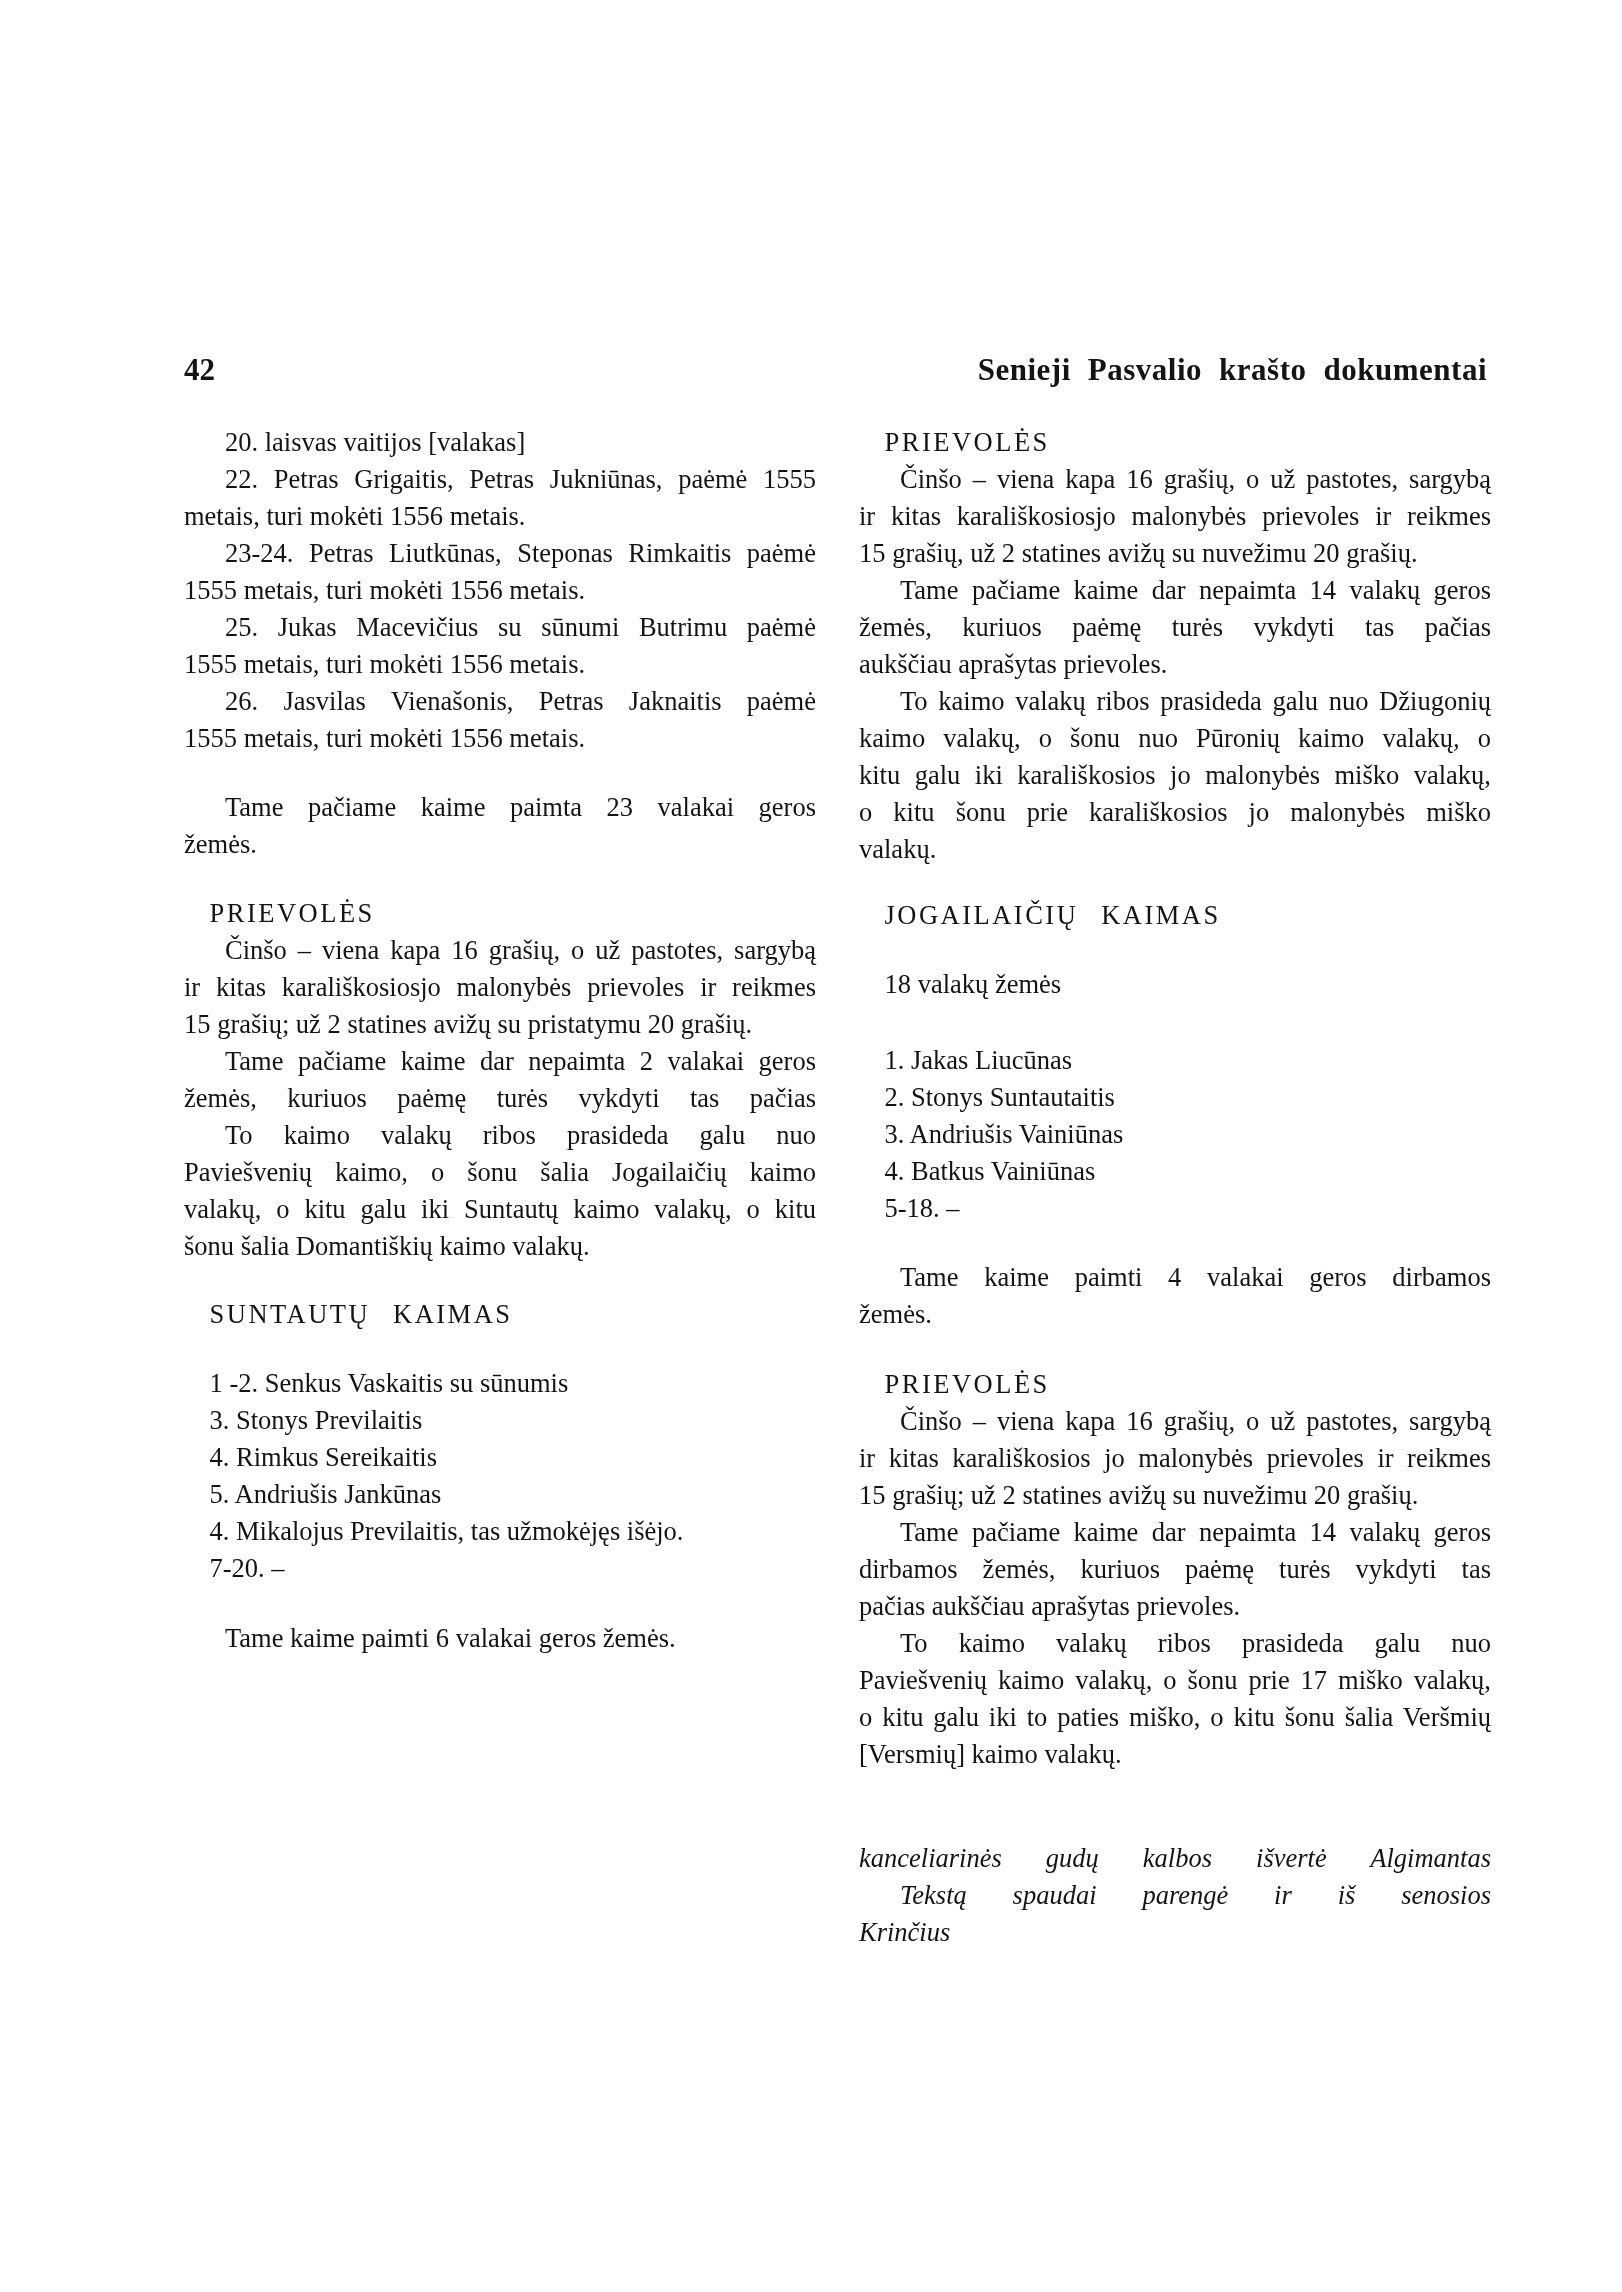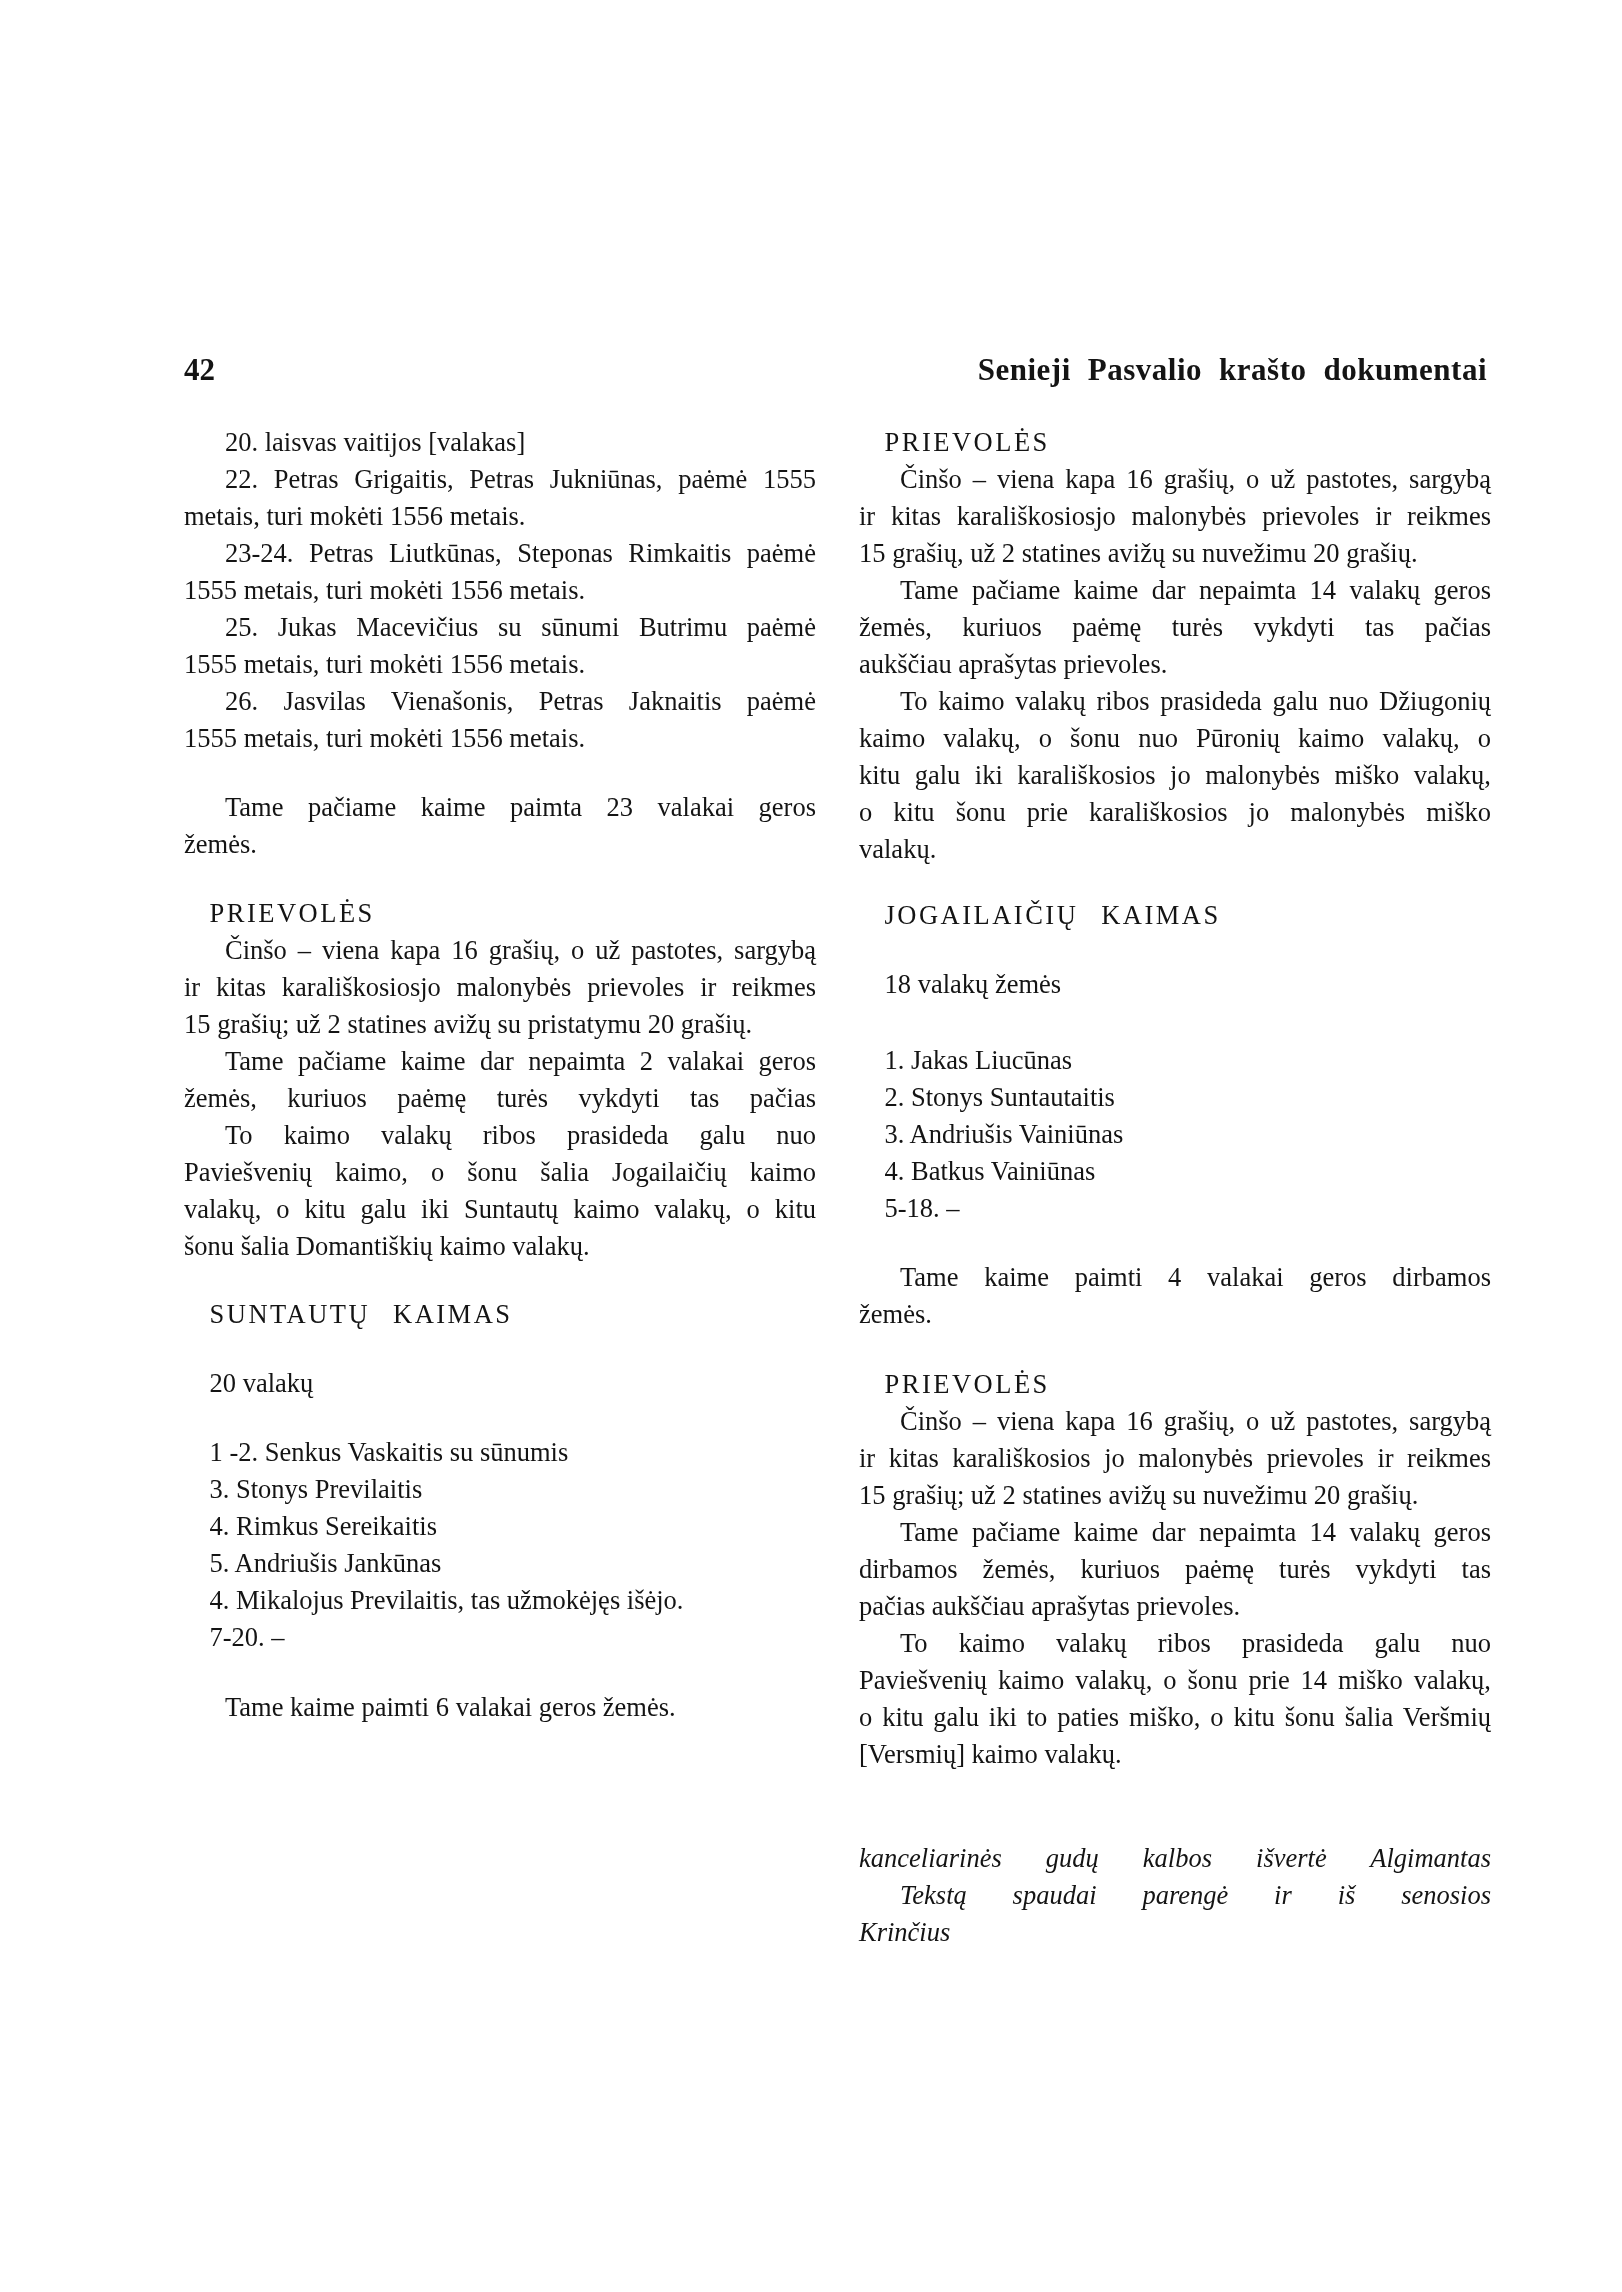--- a/index.html
+++ b/index.html
@@ -114,23 +114,20 @@
         </div>
         <div class="block paragraph">
           <div class="line j ind">To kaimo valakų ribos prasideda galu nuo</div>
           <div class="line j">Paviešvenių kaimo, o šonu šalia Jogailaičių kaimo</div>
           <div class="line j">valakų, o kitu galu iki Suntautų kaimo valakų, o kitu</div>
           <div class="line">šonu šalia Domantiškių kaimo valakų.</div>
         </div>
         <div class="block heading" style="margin-top: 31px;">
           <div class="line ind2">SUNTAUTŲ KAIMAS</div>
         </div>
-        <div class="block count" style="margin-top: 32px;">
-          <div class="line ind2">20 valakų</div>
-        </div>
         <div class="block list" style="margin-top: 32px;">
           <div class="line ind2">1 -2. Senkus Vaskaitis su sūnumis</div>
           <div class="line ind2">3. Stonys Previlaitis</div>
           <div class="line ind2">4. Rimkus Sereikaitis</div>
           <div class="line ind2">5. Andriušis Jankūnas</div>
           <div class="line ind2">4. Mikalojus Previlaitis, tas užmokėjęs išėjo.</div>
           <div class="line ind2">7-20. –</div>
         </div>
         <div class="block paragraph" style="margin-top: 33px;">
           <div class="line ind">Tame kaime paimti 6 valakai geros žemės.</div>
@@ -182,21 +179,21 @@
           <div class="line j">ir kitas karališkosios jo malonybės prievoles ir reikmes</div>
           <div class="line">15 grašių; už 2 statines avižų su nuvežimu 20 grašių.</div>
         </div>
         <div class="block paragraph">
           <div class="line j ind">Tame pačiame kaime dar nepaimta 14 valakų geros</div>
           <div class="line j">dirbamos žemės, kuriuos paėmę turės vykdyti tas</div>
           <div class="line">pačias aukščiau aprašytas prievoles.</div>
         </div>
         <div class="block paragraph">
           <div class="line j ind">To kaimo valakų ribos prasideda galu nuo</div>
-          <div class="line j">Paviešvenių kaimo valakų, o šonu prie 14 miško valakų,</div>
+          <div class="line j">Paviešvenių kaimo valakų, o šonu prie 17 miško valakų,</div>
           <div class="line j">o kitu galu iki to paties miško, o kitu šonu šalia Veršmių</div>
           <div class="line">[Versmių] kaimo valakų.</div>
         </div>
         <div class="block colophon" style="margin-top: 67px;">
           <div class="line j">kanceliarinės gudų kalbos išvertė Algimantas</div>
           <div class="line j ind">Tekstą spaudai parengė ir iš senosios</div>
           <div class="line">Krinčius</div>
         </div>
       </div>
   </div>

